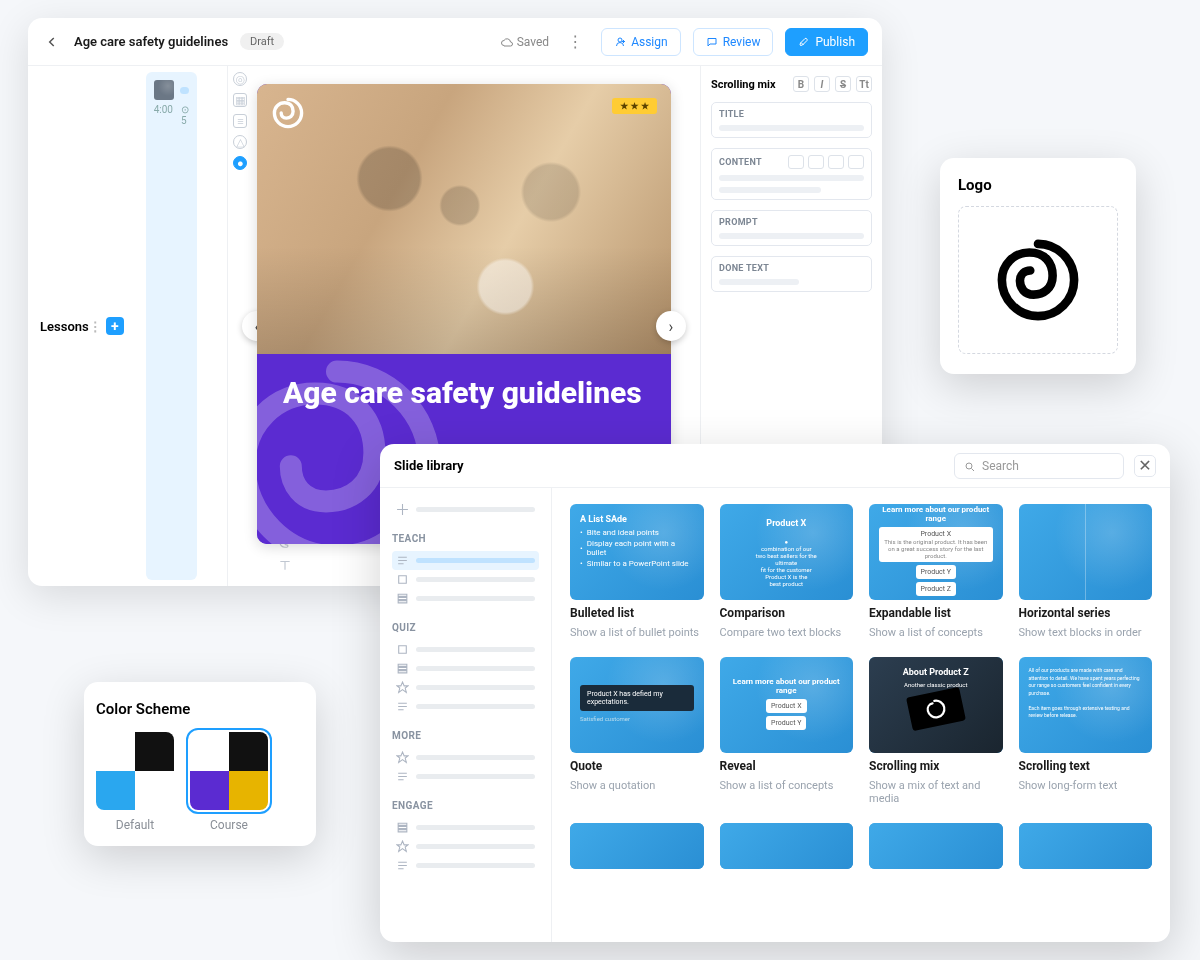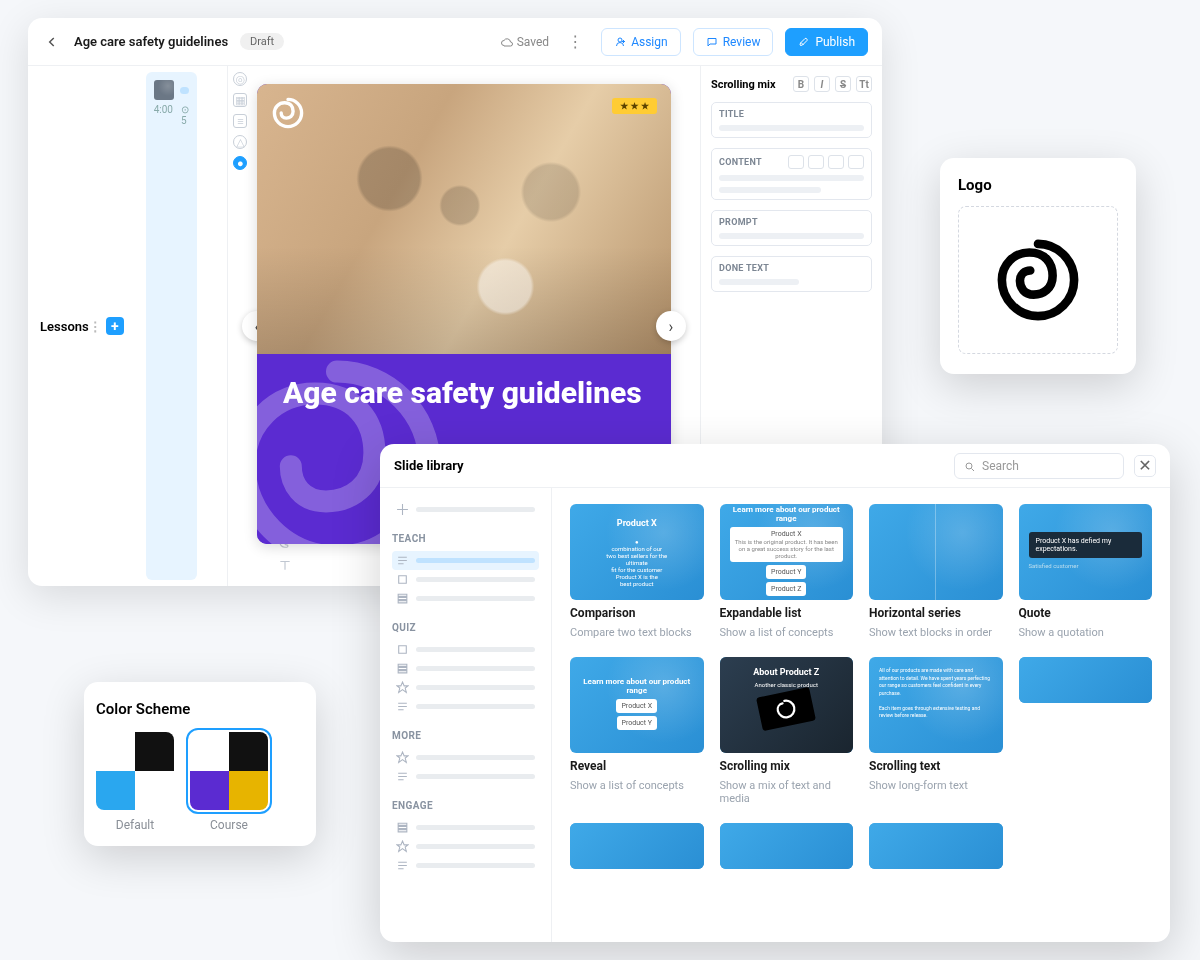--- a/index.html
+++ b/index.html
@@ -471,20 +471,32 @@
               <svg class="sic" viewBox="0 0 24 24">
                 <path fill="none" stroke="currentColor" stroke-width="2" d="M4 6h16M4 12h16M4 18h10"></path>
               </svg>
               <div class="sline"></div>
             </div>
           </div>
         </div>
     </div>
     <div class="lib-grid" id="lib-grid">
         <div class="tile">
+          <div class="thumb">
+            <div class="tt">A List SAde</div>
+            <ul>
+              <li>Bite and ideal points</li>
+              <li>Display each point with a bullet</li>
+              <li>Similar to a PowerPoint slide</li>
+            </ul>
+          </div>
+          <h5>Bulleted list</h5>
+          <p>Show a list of bullet points</p>
+        </div>
+        <div class="tile">
           <div class="thumb center">
             <div class="tt" style="text-align:center">Product X</div>
             <div style="position:relative;font-size:6px;text-align:center;margin-top:6px;">●<br>combination of our<br>two best sellers for the<br>ultimate<br>fit for the customer<br>Product X is the<br>best product</div>
           </div>
           <h5>Comparison</h5>
           <p>Compare two text blocks</p>
         </div>
         <div class="tile">
           <div class="thumb center">
             <div class="tt" style="text-align:center;font-size:8px;">Learn more about our product range</div>

